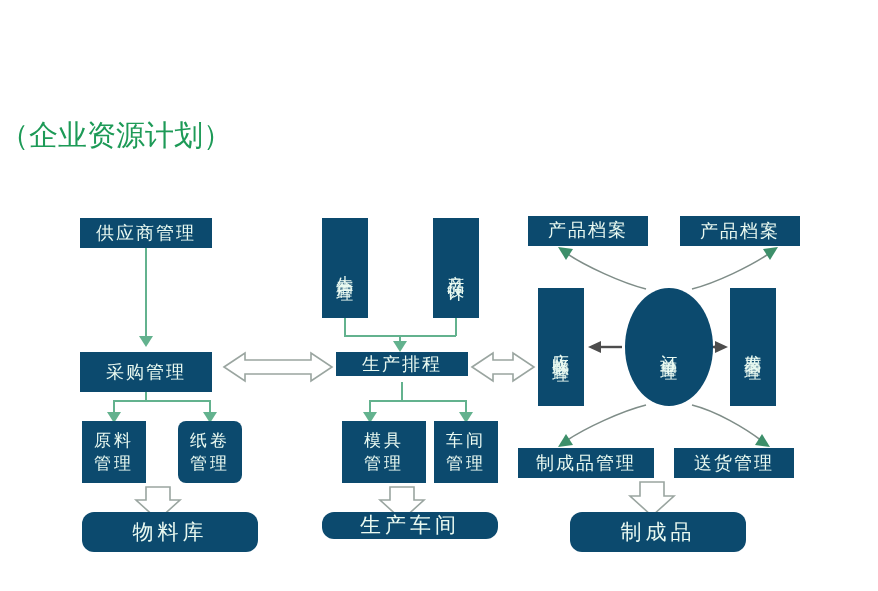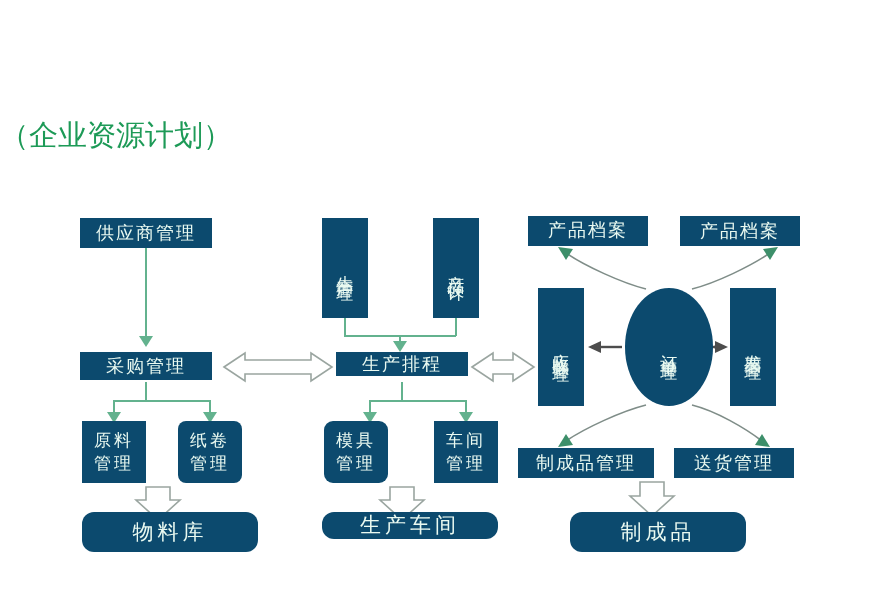--- a/index.html
+++ b/index.html
@@ -144,21 +144,21 @@
 
 <div id="canvas">
 
   <div class="subtitle">（企业资源计划）</div>
 
   <div class="node wide" style="left:80px; top:218px; width:132px; height:30px;">供应商管理</div>
 
   <div class="vline" style="left:145px; top:248px; height:90px;"></div>
   <div class="arrowdown" style="left:139px; top:336px;"></div>
 
-  <div class="node wide" style="left:80px; top:352px; width:132px; height:28px;">采购管理</div>
+  <div class="node wide" style="left:80px; top:352px; width:132px; height:40px;">采购管理</div>
 
   <div class="vline" style="left:145px; top:382px; height:19px;"></div>
   <div class="hline" style="left:113px; top:400px; width:98px;"></div>
   <div class="vline" style="left:113px; top:400px; height:14px;"></div>
   <div class="vline" style="left:209px; top:400px; height:14px;"></div>
   <div class="arrowdown" style="left:107px; top:412px;"></div>
   <div class="arrowdown" style="left:203px; top:412px;"></div>
 
   <div class="node twoline" style="left:82px; top:421px; width:64px; height:62px;">原料
 管理</div>
@@ -179,21 +179,21 @@
 
   <div class="node wide" style="left:336px; top:352px; width:132px; height:24px;">生产排程</div>
 
   <div class="vline" style="left:401px; top:382px; height:19px;"></div>
   <div class="hline" style="left:369px; top:400px; width:98px;"></div>
   <div class="vline" style="left:369px; top:400px; height:14px;"></div>
   <div class="vline" style="left:465px; top:400px; height:14px;"></div>
   <div class="arrowdown" style="left:363px; top:412px;"></div>
   <div class="arrowdown" style="left:459px; top:412px;"></div>
 
-  <div class="node twoline" style="left:324px; top:421px; width:64px; height:62px;border-radius:9px;">模具
+  <div class="node twoline" style="left:342px; top:421px; width:84px; height:62px;">模具
 管理</div>
   <div class="node twoline" style="left:434px; top:421px; width:64px; height:62px;">车间
 管理</div>
 
   <div class="node rounded" style="left:322px; top:512px; width:176px; height:27px;">生产车间</div>
 
   <div class="node wide" style="left:528px; top:216px; width:120px; height:30px;font-family:Liberation Mono, monospace;">产品档案</div>
   <div class="node wide" style="left:680px; top:216px; width:120px; height:30px;">产品档案</div>
 
   <div class="node vert" style="left:538px; top:288px; width:46px; height:118px;">应收款管理</div>

